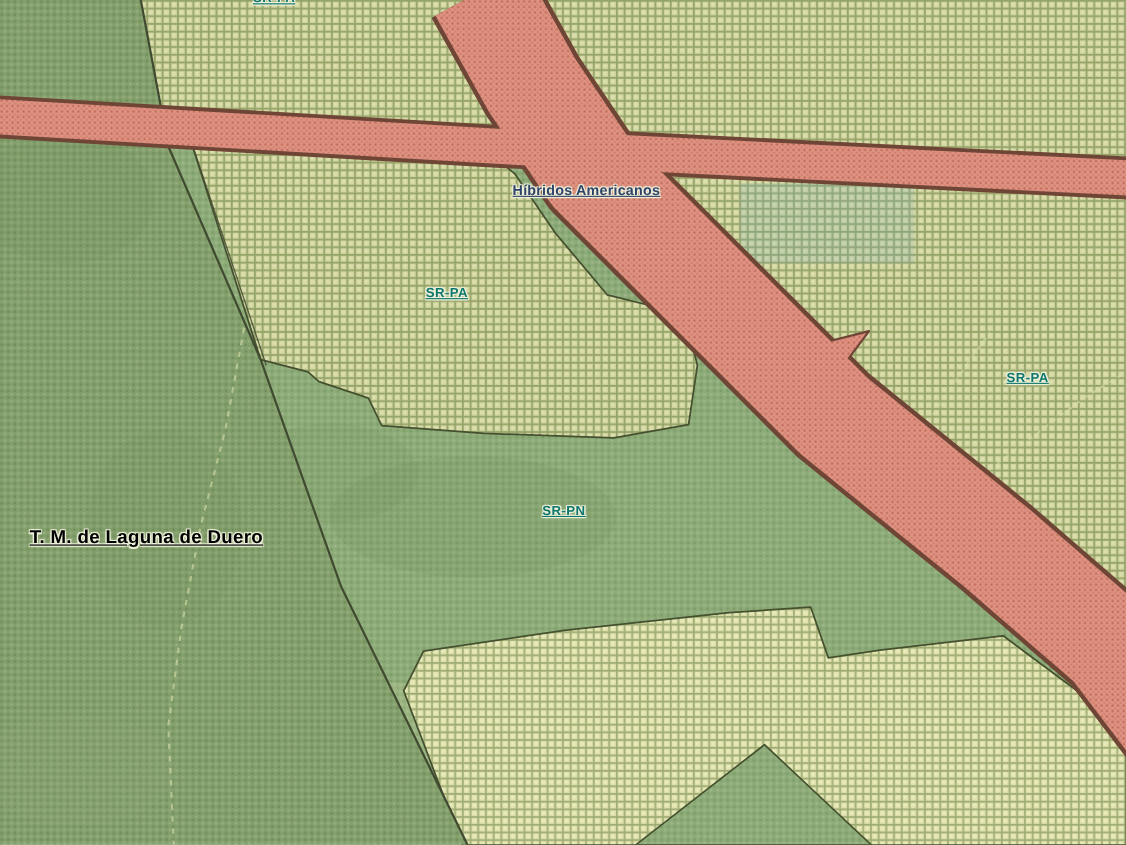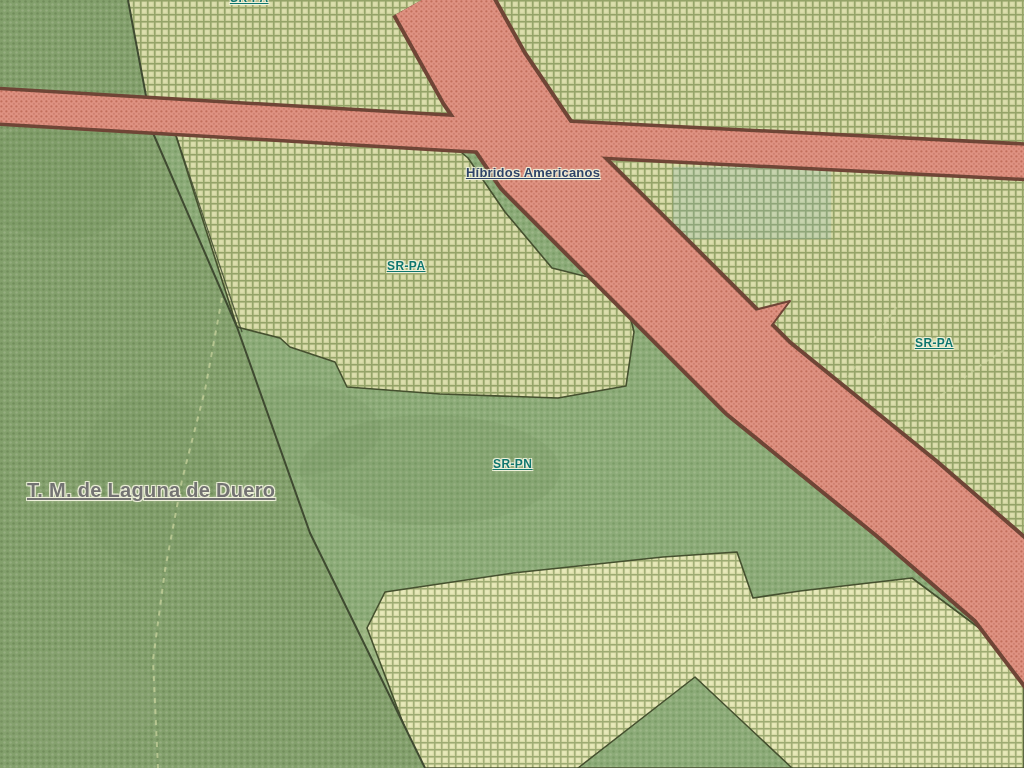--- a/index.html
+++ b/index.html
@@ -20,21 +20,21 @@
     text-shadow:
       -1px -1px 0 rgba(240,242,220,0.85),
        1px -1px 0 rgba(240,242,220,0.85),
       -1px  1px 0 rgba(240,242,220,0.85),
        1px  1px 0 rgba(240,242,220,0.85),
        0 0 3px rgba(240,242,220,0.8);
     text-decoration: underline;
   }
   .zone-label { font-size: 12px; font-weight: bold; color: #0f766e; text-align: center; }
   .road-label { font-size: 13px; font-weight: 600; color: #2f4468; letter-spacing: 0.2px; }
-  .muni-label { font-size: 20px; font-weight: bold; color: #737373; letter-spacing: 0.3px; }
+  .muni-label { font-size: 17px; font-weight: bold; color: #000000; letter-spacing: 0.3px; }
 </style>
 </head>
 <body>
 
 <div id="map-viewport">
 
   <svg width="1024" height="768" viewBox="0 0 1024 768">
     <defs>
 
       <pattern id="xh" width="7" height="7" patternUnits="userSpaceOnUse">

